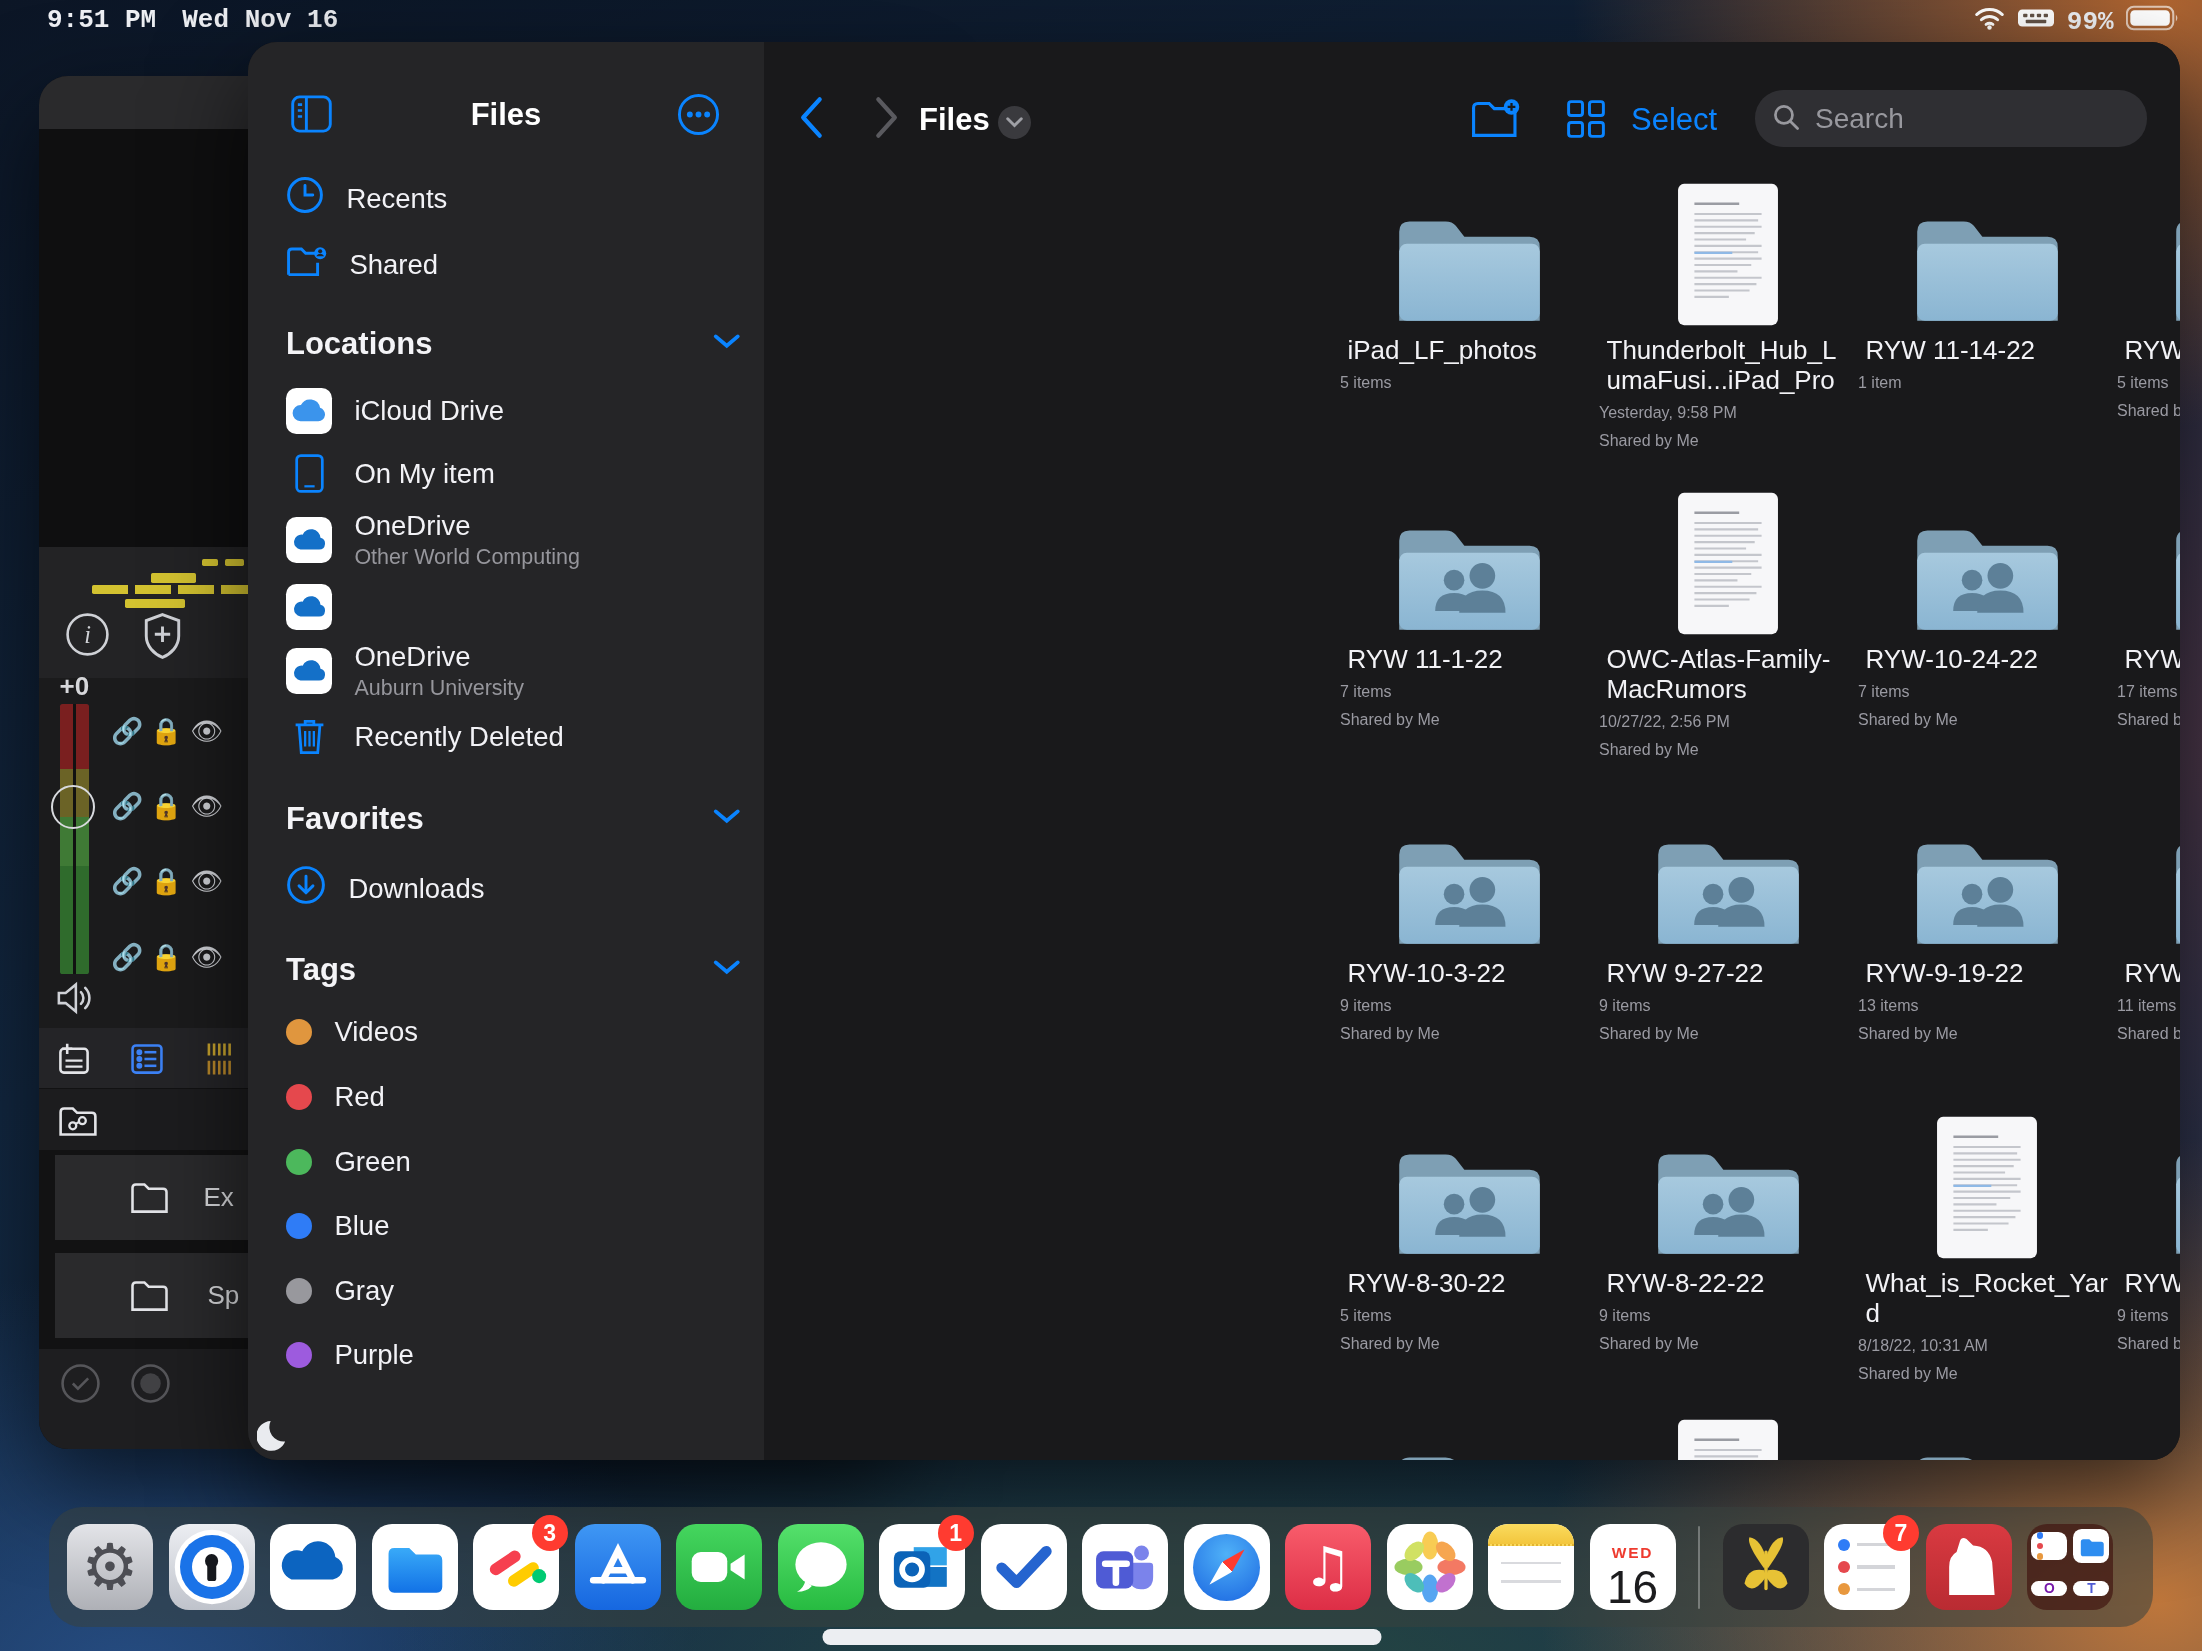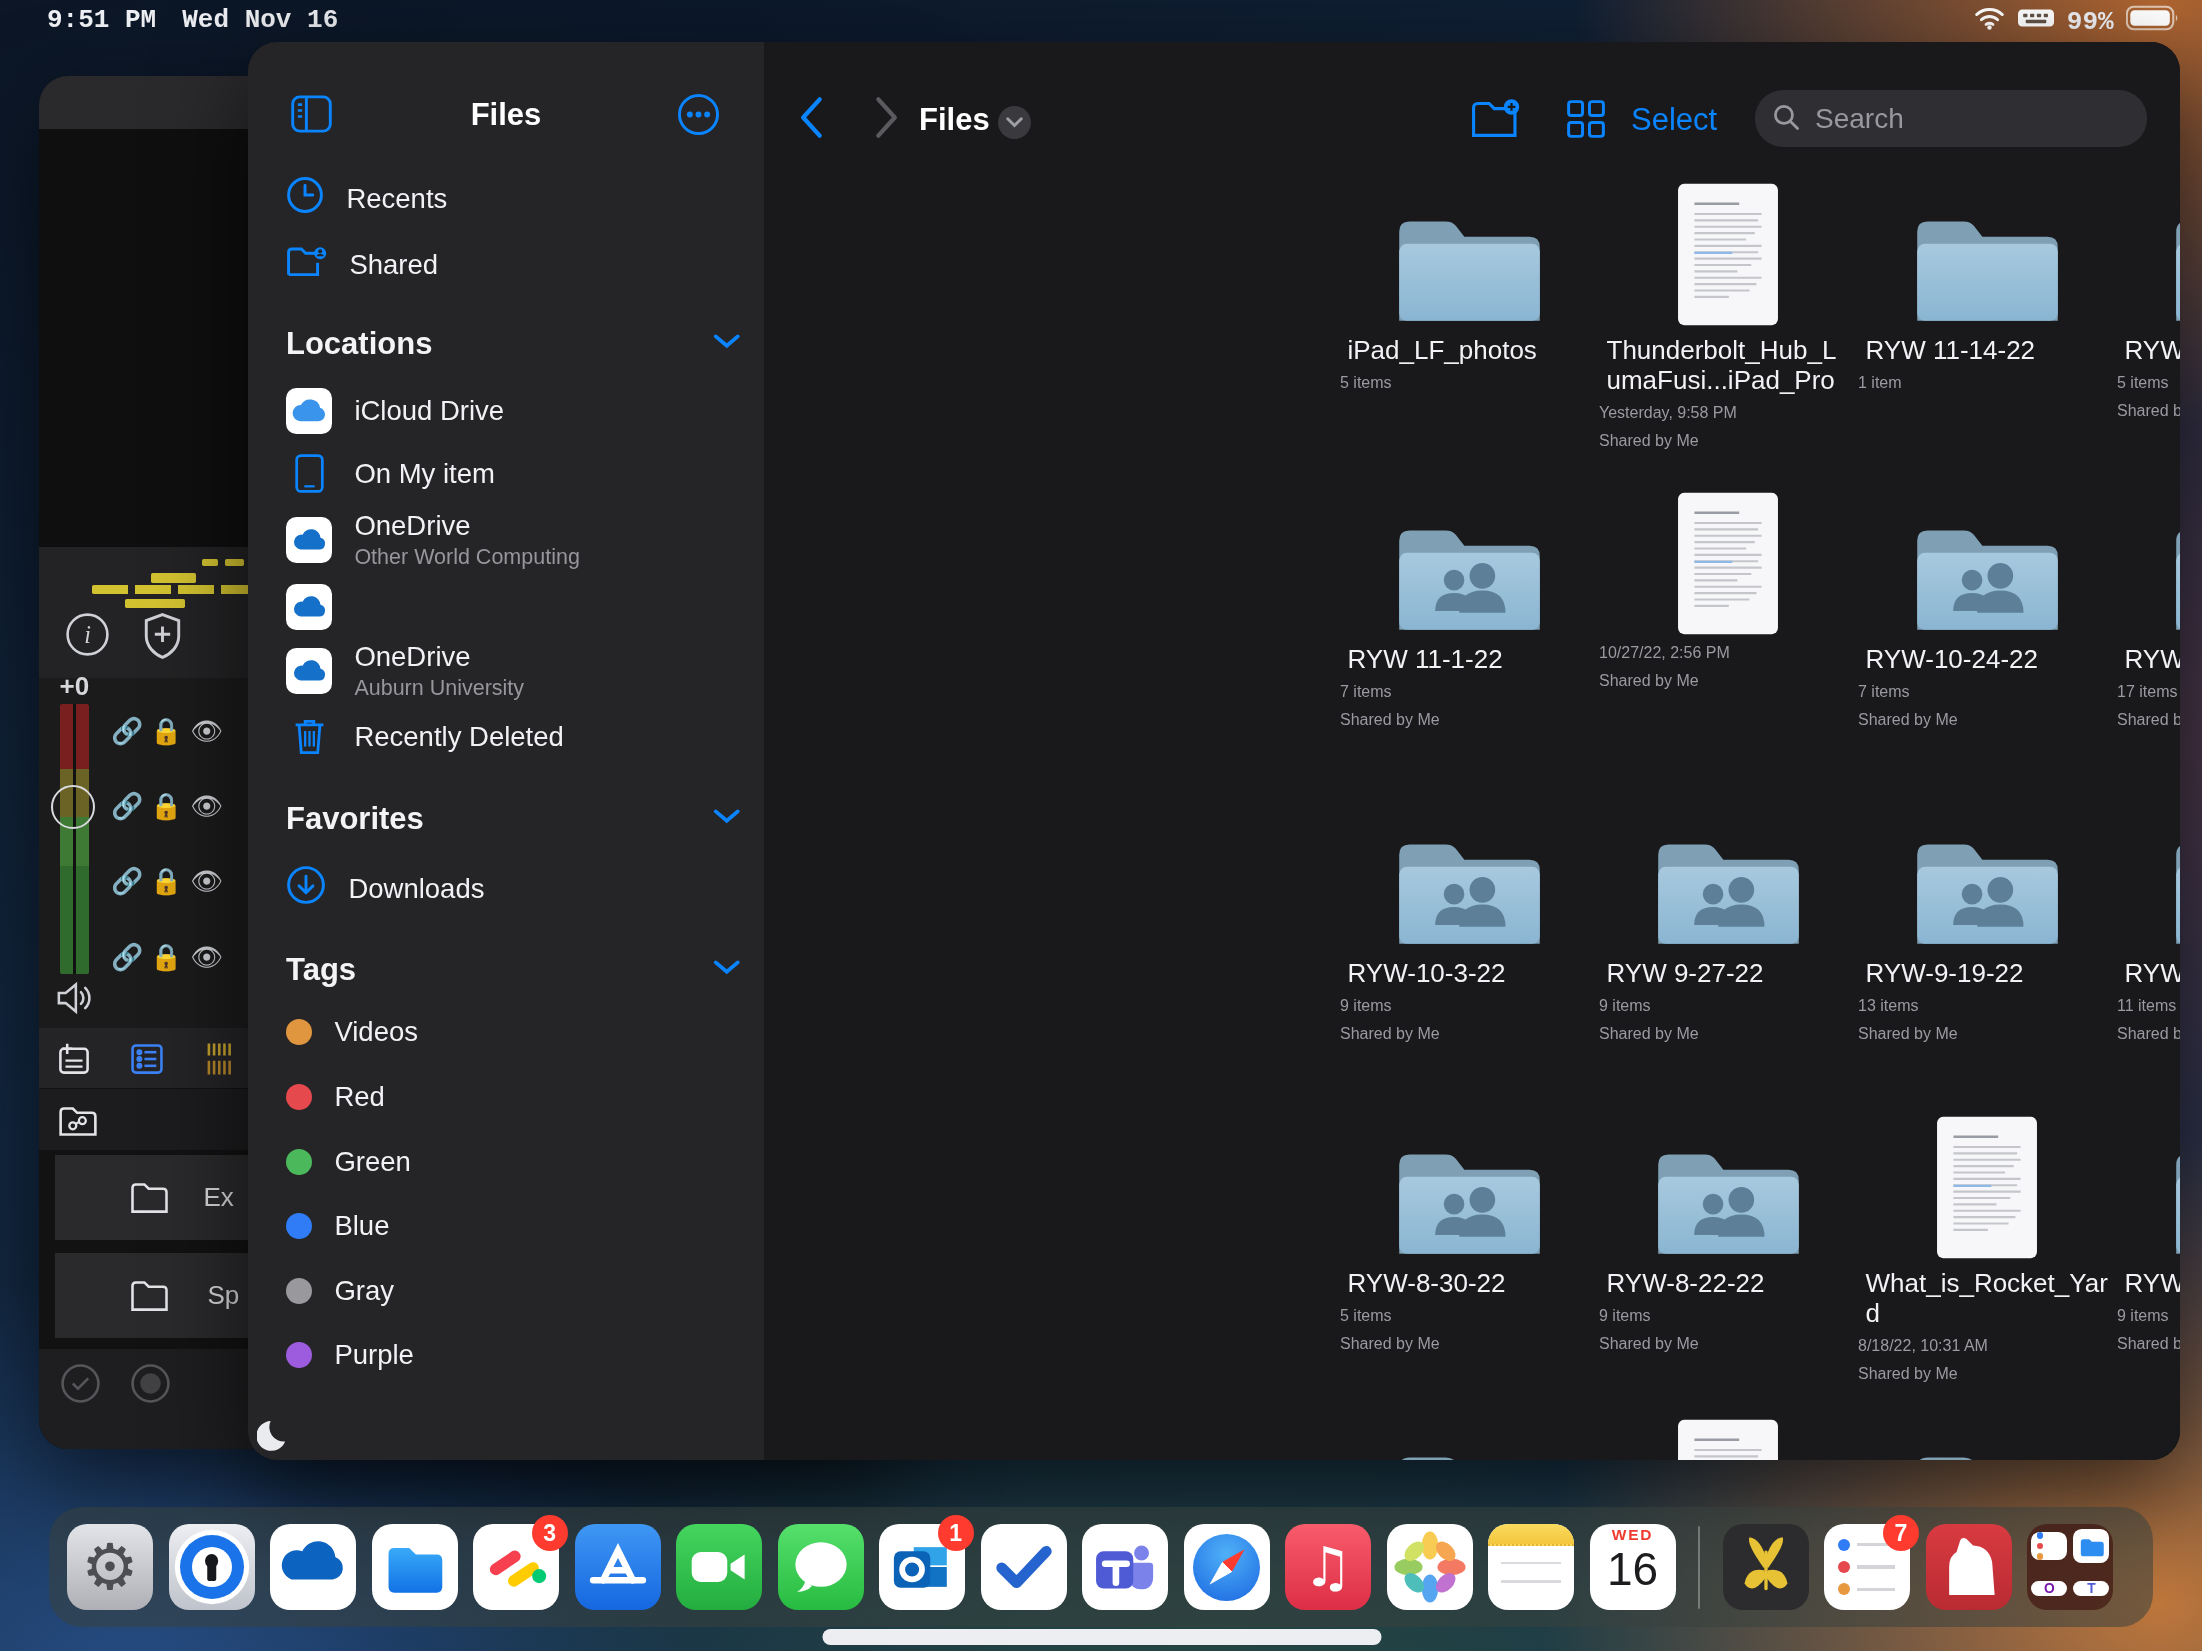--- a/index.html
+++ b/index.html
@@ -92,21 +92,21 @@
   .bg-uly{background:#2c2c2e;}
   .bg-bear{background:linear-gradient(180deg,#d93a41,#b92b32);}
   .bg-lib{background:rgba(66,24,18,.72);display:grid;grid-template-columns:36px 36px;grid-template-rows:36px 36px;gap:6px;
       align-content:center;justify-content:center;}
   .mini{background:#fff;border-radius:8.6px;display:flex;align-items:center;justify-content:center;overflow:hidden;}
   .m1{flex-direction:column;gap:3.4px;align-items:flex-start;padding-left:5.2px;box-sizing:border-box;}
   .md{width:6.9px;height:6.9px;border-radius:50%;display:block;}
   .notes{flex-direction:column;justify-content:flex-start;}
   .notes-top{width:100%;height:22.4px;background:linear-gradient(180deg,#fadb5e,#f3c63d);border-bottom:2.6px dotted #e3b42f;box-sizing:border-box;}
   .notes-line{width:70%;height:2.6px;background:#d9dade;margin-top:15.5px;}
-  .cal{flex-direction:column;justify-content:flex-start;padding-top:2px;box-sizing:border-box;}
+  .cal{flex-direction:column;justify-content:flex-start;padding-top:20px;box-sizing:border-box;}
   .cal-wd{color:#ee3b2f;font-size:15.5px;font-weight:700;letter-spacing:1.7px;}
   .cal-day{color:#1c1c1e;font-size:46px;font-weight:300;margin-top:-1.7px;}
   .saf{width:67px;height:67px;border-radius:50%;background:radial-gradient(circle at 50% 30%,#4fb1f8,#1b66e0);position:relative;}
   .saf-needle{position:absolute;left:50%;top:50%;width:50px;height:13.8px;transform:translate(-50%,-50%) rotate(-45deg);
       background:linear-gradient(90deg,#fff 0 50%,#ff3b30 50% 100%);
       clip-path:polygon(0% 50%,50% 0%,100% 50%,50% 100%);}
   .rem{flex-direction:column;align-items:flex-start;gap:10.3px;padding-left:13.8px;box-sizing:border-box;}
   .rl{display:flex;align-items:center;gap:6.9px;}
   .rl i{width:12px;height:12px;border-radius:50%;display:block;}
   .rl s{width:38px;height:3.4px;background:#d4d5d9;display:block;text-decoration:none;}
@@ -550,20 +550,21 @@
                   <path d="M20 95.2h66"></path>
                   <path d="M20 102.60000000000001h50"></path>
                   <path d="M20 110h78"></path>
                   <path d="M20 117.4h72"></path>
                   <path d="M20 124.80000000000001h64"></path>
                   <path d="M20 132.2h40"></path>
                 </g>
   <path d="M20 81h44" stroke="#8fb9e6" stroke-width="2.6"></path>
               </svg>
             </div>
+    <div class="nm">OWC-Atlas-Family-MacRumors</div>
     <div class="meta">
               <div>10/27/22, 2:56 PM</div>
               <div>Shared by Me</div>
             </div>
   </div>
           <div class="cell" style="left: 1094px; top: 448px;">
     <div class="iconwrap">
               <svg width="151" height="120" viewBox="0 0 176 140">
   <path d="M6 134 V30 q0-12 12-12 h42 q8 0 12 5 l10 13 h76 q12 0 12 12 v86 z" fill="#7e9fb4"></path>
   <rect x="6" y="44" width="164" height="90" rx="9" fill="url(#foldg)"></rect>

